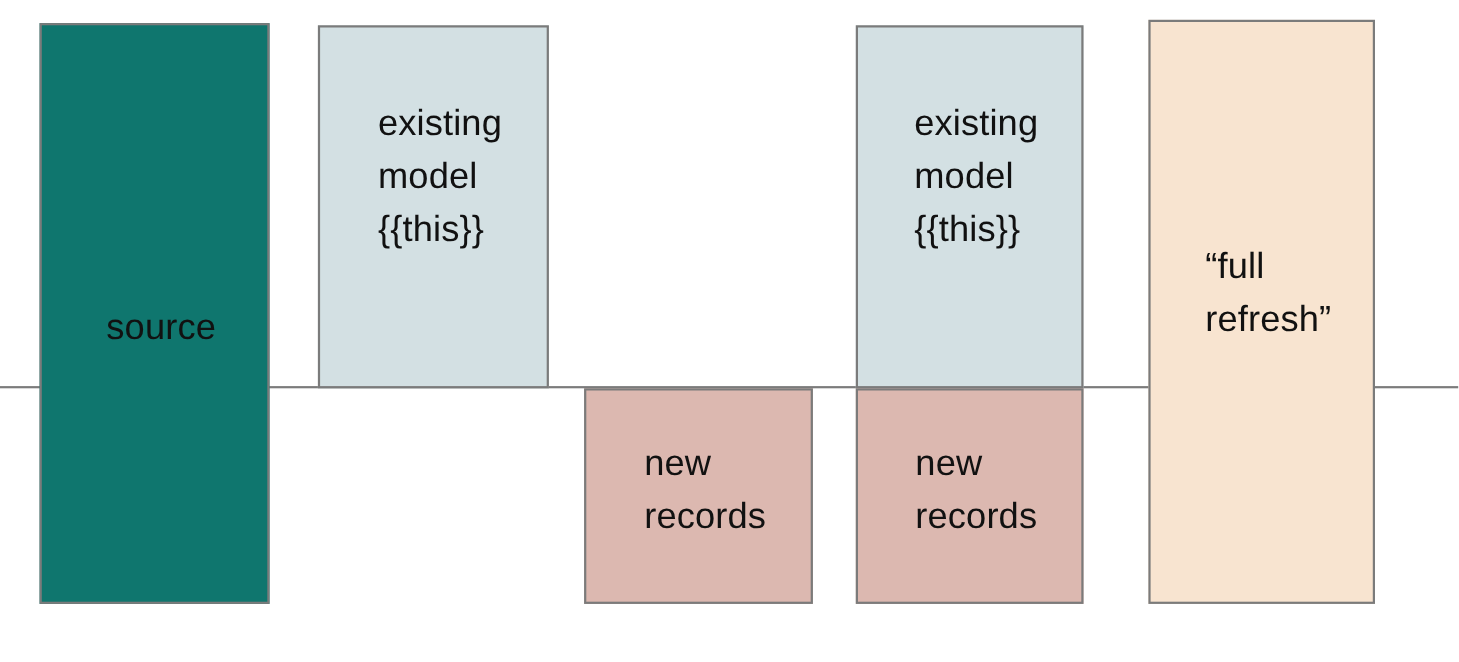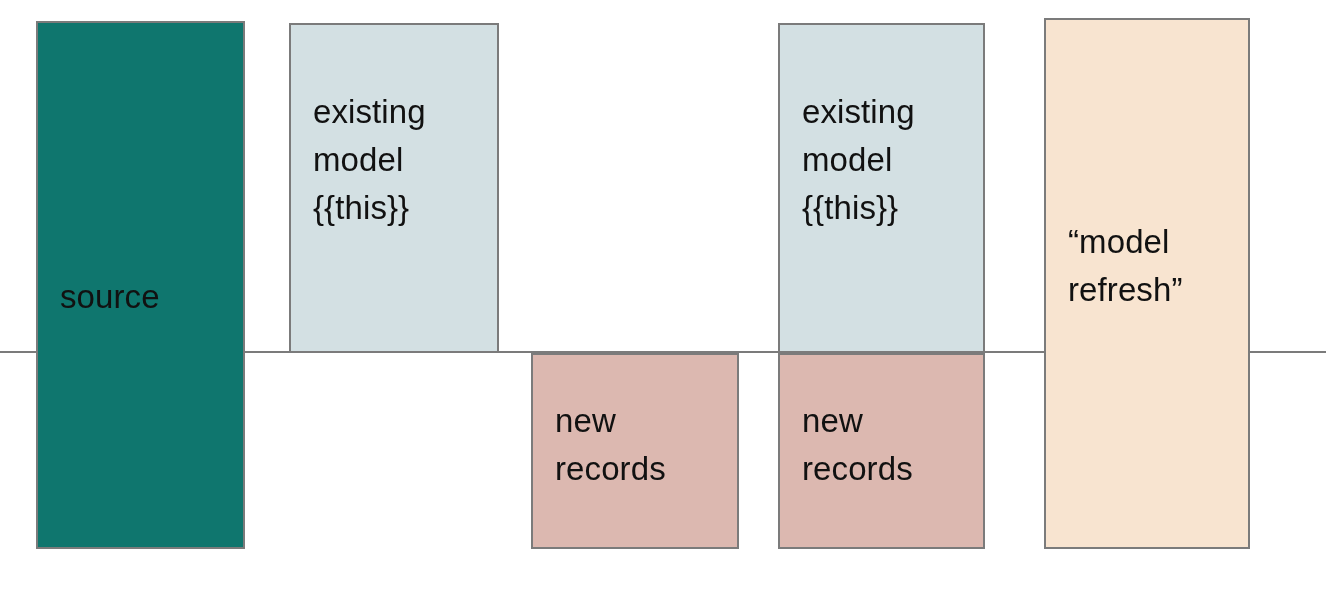--- a/index.html
+++ b/index.html
@@ -26,21 +26,21 @@
     height: 2px;
     background: #7b7b7b;
     z-index: 1;
   }
   .node {
     position: absolute;
     box-sizing: border-box;
     border: 2px solid #7b7b7b;
     display: flex;
     align-items: center;
-    justify-content: flex-start;
+    justify-content: center;
     z-index: 2;
   }
   .node .node-label {
     display: block;
     padding-left: 22px;
     padding-right: 10px;
     font-size: 33px;
     line-height: 1.45;
     color: #111111;
     letter-spacing: 0.1px;
@@ -94,17 +94,17 @@
 model
 {{this}}</span>
   </div>
 
   <div class="node" id="node-new-records-2">
     <span class="node-label">new
 records</span>
   </div>
 
   <div class="node" id="node-full-refresh">
-    <span class="node-label">“model
+    <span class="node-label">“full
 refresh”</span>
   </div>
 
 </div>
 
 </body></html>

